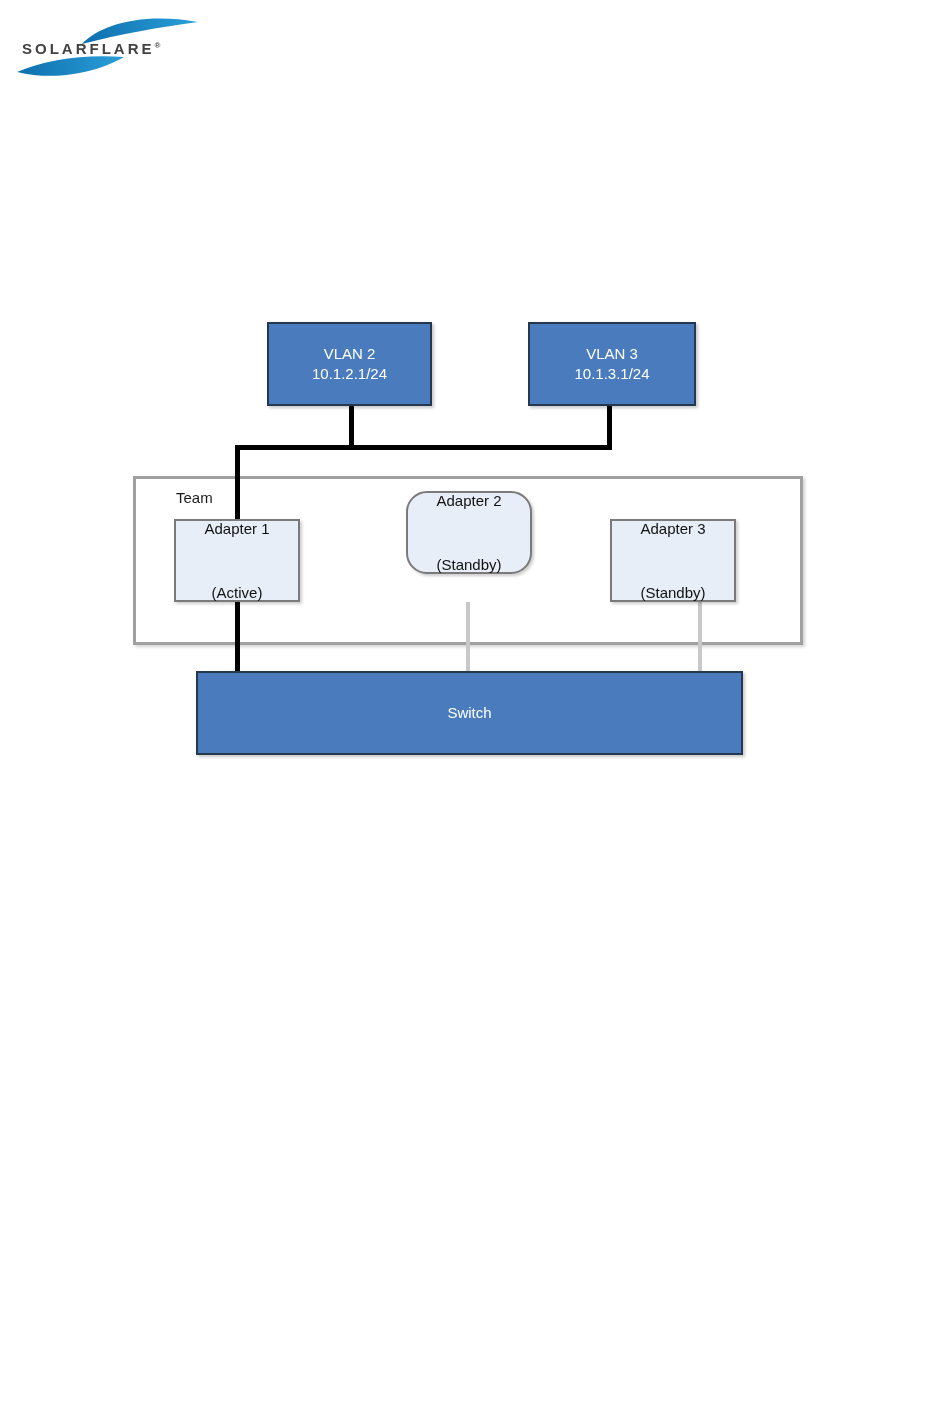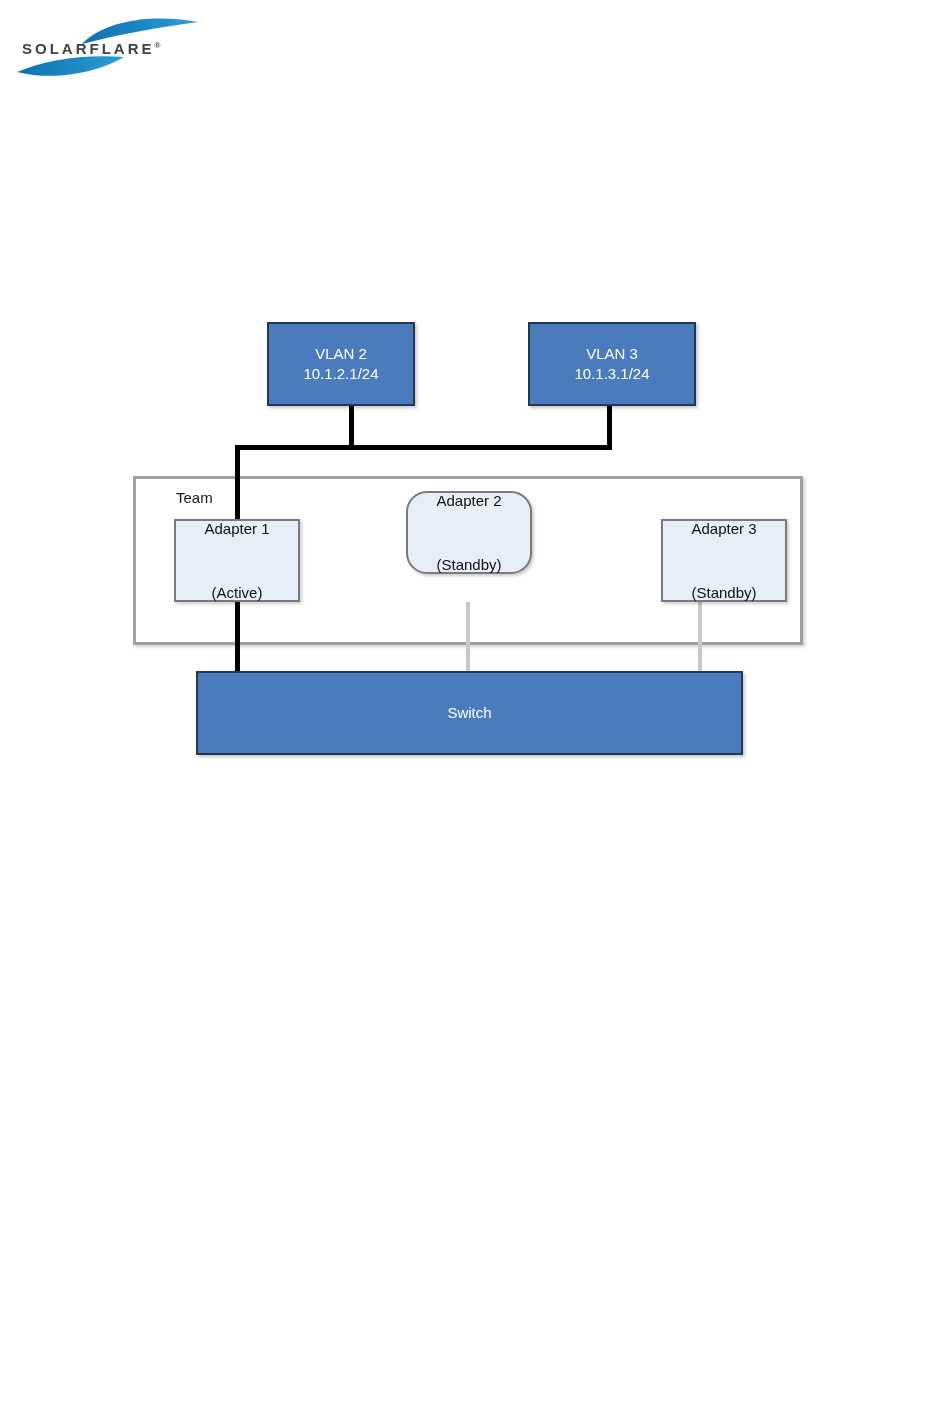--- a/index.html
+++ b/index.html
@@ -28,21 +28,21 @@
     position: absolute;
     background: var(--node-fill, #4a7cbd);
     border: 2px solid var(--node-border, #243950);
     box-sizing: border-box;
     color: #ffffff;
     display: flex; flex-direction: column;
     align-items: center; justify-content: center;
     font-size: 15px; line-height: 20px; text-align: center;
     box-shadow: 2px 2px 3px rgba(0,0,0,0.22);
   }
-  .vlan2 { left: 267px; top: 315px; width: 148px; height: 84px; }
+  .vlan2 { left: 267px; top: 315px; width: 165px; height: 84px; }
   .vlan3 { left: 528px; top: 315px; width: 168px; height: 84px; }
   .switch { left: 196px; top: 664px; width: 547px; height: 84px; }
 
   .team {
     position: absolute; left: 133px; top: 469px; width: 670px; height: 169px;
     background: #ffffff;
     border: 3px solid var(--team-border, #a0a0a0);
     box-sizing: border-box;
     box-shadow: 2px 2px 3px rgba(0,0,0,0.18);
   }
@@ -58,21 +58,21 @@
     box-sizing: border-box;
     color: #111111;
     display: flex; flex-direction: column;
     align-items: center; justify-content: center;
     font-size: 15px; line-height: 20px; text-align: center;
     box-shadow: 2px 2px 3px rgba(0,0,0,0.20);
     gap: 44px;
   }
   .adapter1 { left: 174px; top: 512px; }
   .adapter2 { left: 406px; top: 484px; border-radius: 21px; }
-  .adapter3 { left: 661px; top: 512px; }
+  .adapter3 { left: 610px; top: 512px; }
 
   
   .link { position: absolute; background: var(--active-link, #000000); }
   .link.standby { background: var(--standby-link, #c8c8c8); }
 
   .lk-vlan2-down   { left: 349px; top: 399px; width: 5px;  height: 42px; }
   .lk-vlan3-down   { left: 607px; top: 399px; width: 5px;  height: 42px; }
   .lk-trunk-horiz  { left: 235px; top: 438px; width: 377px; height: 5px; }
   .lk-a1-up        { left: 235px; top: 438px; width: 5px;  height: 76px; }
   .lk-a1-switch    { left: 235px; top: 595px; width: 5px;  height: 98px; }

